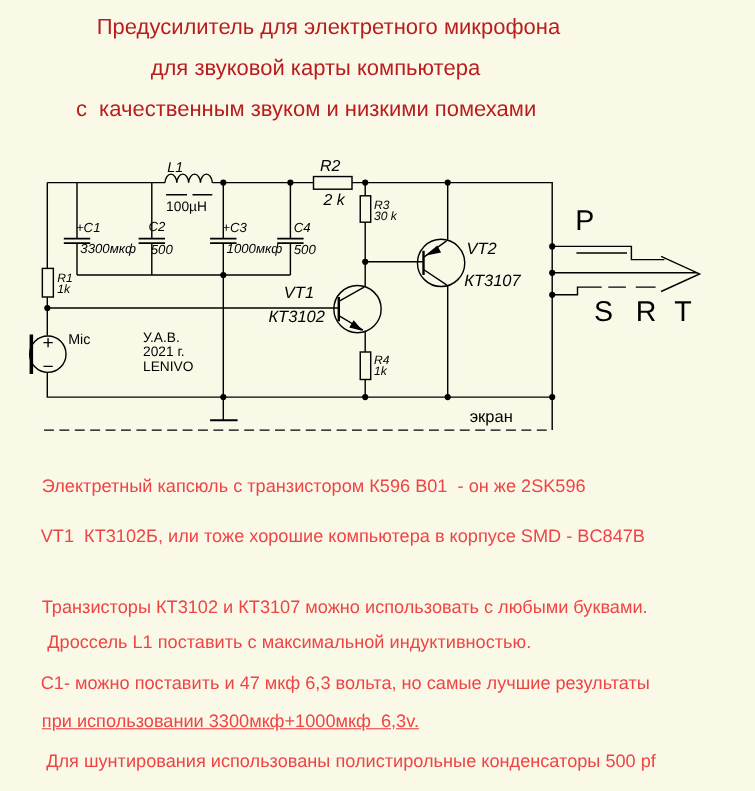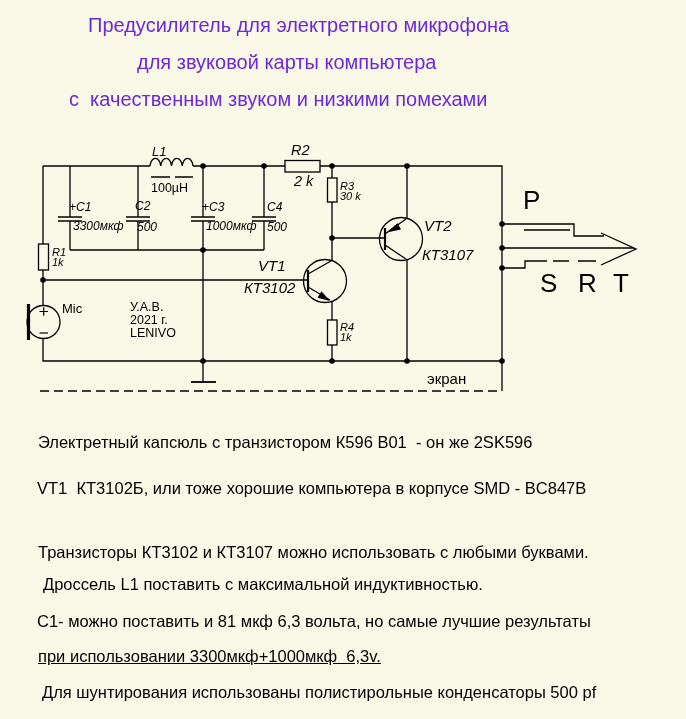--- a/index.html
+++ b/index.html
@@ -1,20 +1,20 @@
 <!DOCTYPE html>
 <html><head>
 <meta charset="utf-8">
 <style>
   html,body{margin:0;padding:0;}
   body{background:#FAF9E8;font-family:"Liberation Sans",sans-serif;}
   #stage{position:relative;width:686px;height:719px;background:#FAF9E8;overflow:hidden;color:#000;}
   .abs{position:absolute;white-space:pre;}
-  .title-line{font-size:20px;color:#6d28d9;}
-  .note-line{font-size:16.5px;color:#000000;}
+  .title-line{font-size:20px;color:#b91c1c;}
+  .note-line{font-size:16.5px;color:#ef4444;}
   #schem{position:absolute;left:0;top:0;}
   
   text{fill:#000;}
   .lbl-i{font-family:"Liberation Sans",sans-serif;font-style:italic;font-size:12px;}
   .lbl-sm{font-family:"Liberation Sans",sans-serif;font-style:italic;font-size:11px;}
   .lbl-r2{font-family:"Liberation Sans",sans-serif;font-style:italic;font-size:14.5px;}
   .lbl-vt{font-family:"Liberation Sans",sans-serif;font-style:italic;font-size:15px;}
   .txt{font-family:"Liberation Sans",sans-serif;font-size:12.5px;}
   .txt-mic{font-family:"Liberation Sans",sans-serif;font-size:13px;}
   .plug-letter{font-family:"Liberation Sans",sans-serif;font-size:26px;}
@@ -152,17 +152,17 @@
       <circle class="dot" cx="332" cy="361" r="2.8"></circle>
       <circle class="dot" cx="407" cy="361" r="2.8"></circle>
       <circle class="dot" cx="502" cy="361" r="2.8"></circle>
     </g>
   </svg>
 
   <div class="abs note-line" style="left:38px;top:433px;">Электретный капсюль с транзистором К596 В01  - он же 2SK596</div>
   <div class="abs note-line" style="left:37px;top:479px;">VT1  КТ3102Б, или тоже хорошие компьютера в корпусе SMD - BC847B</div>
   <div class="abs note-line" style="left:38px;top:543px;">Транзисторы КТ3102 и КТ3107 можно использовать с любыми буквами.</div>
   <div class="abs note-line" style="left:43px;top:575px;text-align:right;">Дроссель L1 поставить с максимальной индуктивностью.</div>
-  <div class="abs note-line" style="left:37px;top:612px;">С1- можно поставить и 81 мкф 6,3 вольта, но самые лучшие результаты</div>
+  <div class="abs note-line" style="left:37px;top:612px;">С1- можно поставить и 47 мкф 6,3 вольта, но самые лучшие результаты</div>
   <div class="abs note-line" style="left:38px;top:647px;text-decoration:underline;">при использовании 3300мкф+1000мкф  6,3v.</div>
   <div class="abs note-line" style="left:42px;top:683px;">Для шунтирования использованы полистирольные конденсаторы 500 pf</div>
 
 </div>
 
 </body></html>

